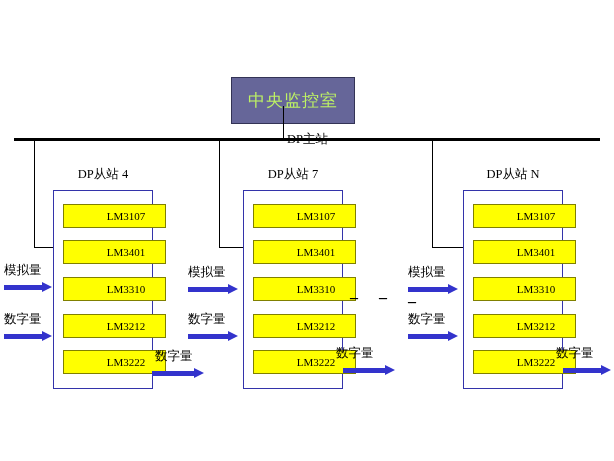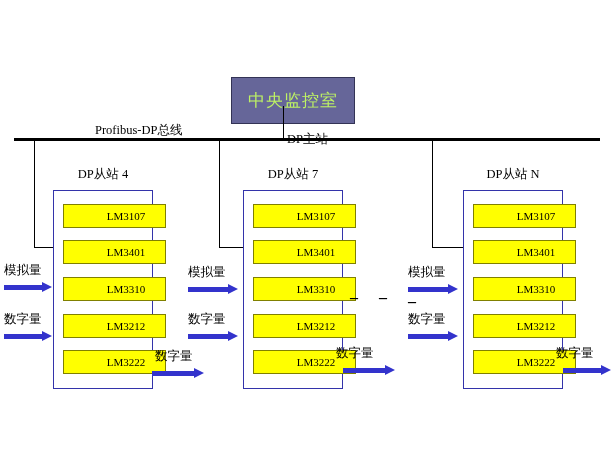--- a/index.html
+++ b/index.html
@@ -142,21 +142,20 @@
 
 <div id="canvas">
 
   <div class="abs central-box">
     <span>中央监控室</span>
   </div>
 
   <div class="abs vline" style="left:283px; top:106px; height:33px;"></div>
 
   <div class="abs bus-line"></div>
-  <div class="abs label-bus">Profibus-DP总线</div>
   <div class="abs label-master">DP主站</div>
 
   <div class="abs vline" style="left:34px; top:140px; height:108px;"></div>
   <div class="abs hline" style="left:34px; top:247px; width:26px;"></div>
 
   <div class="slave" style="left:53px;">
     <div class="slave-title">DP从站 4</div>
     <div class="slave-frame"></div>
     <div class="module" style="top:14px;">LM3107</div>
     <div class="module" style="top:50px;">LM3401</div>

